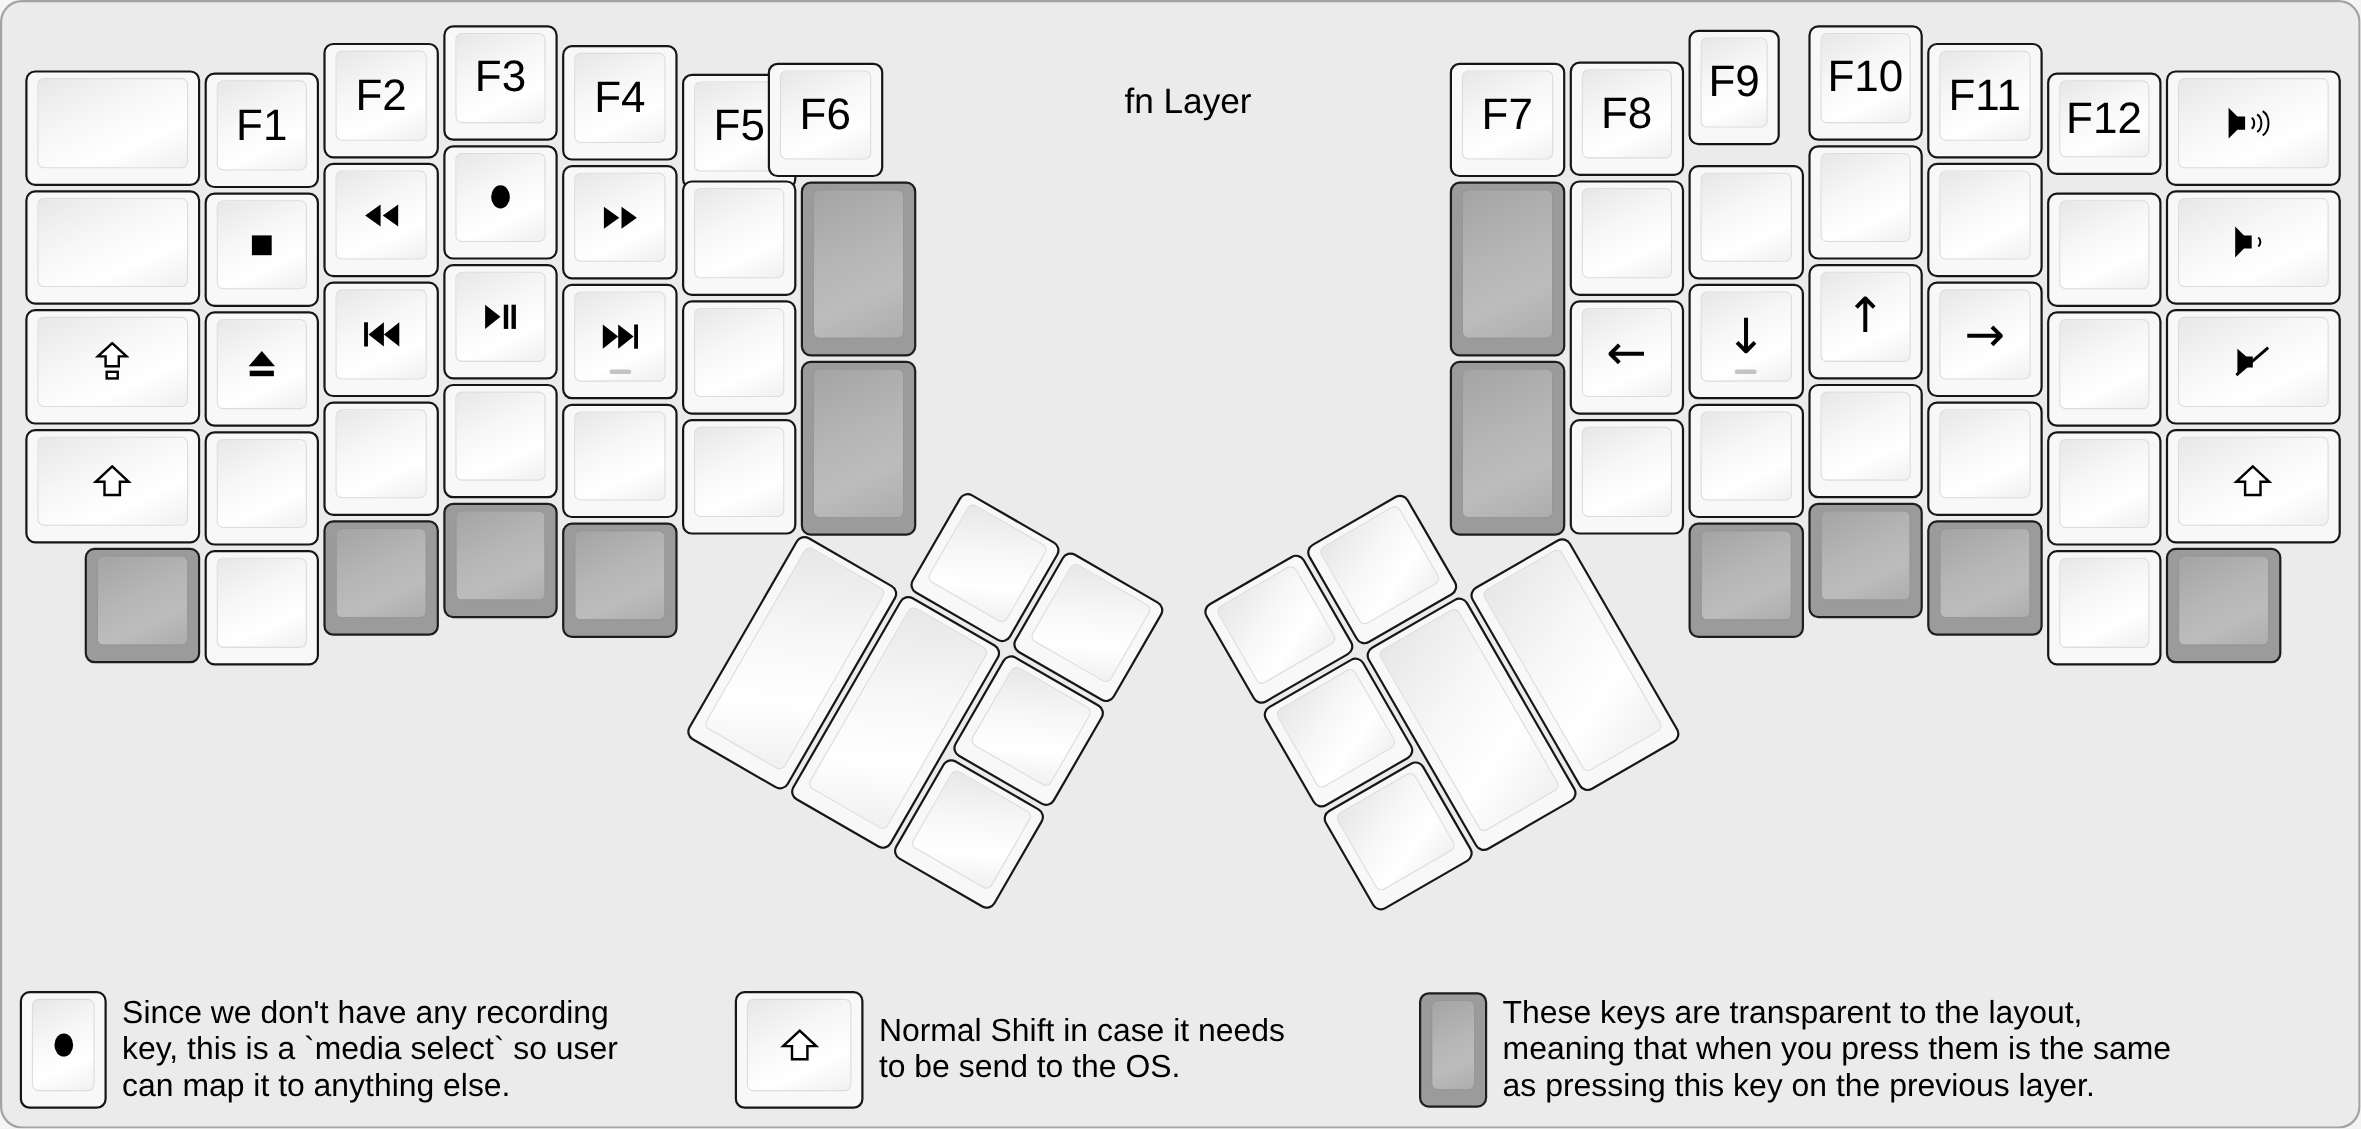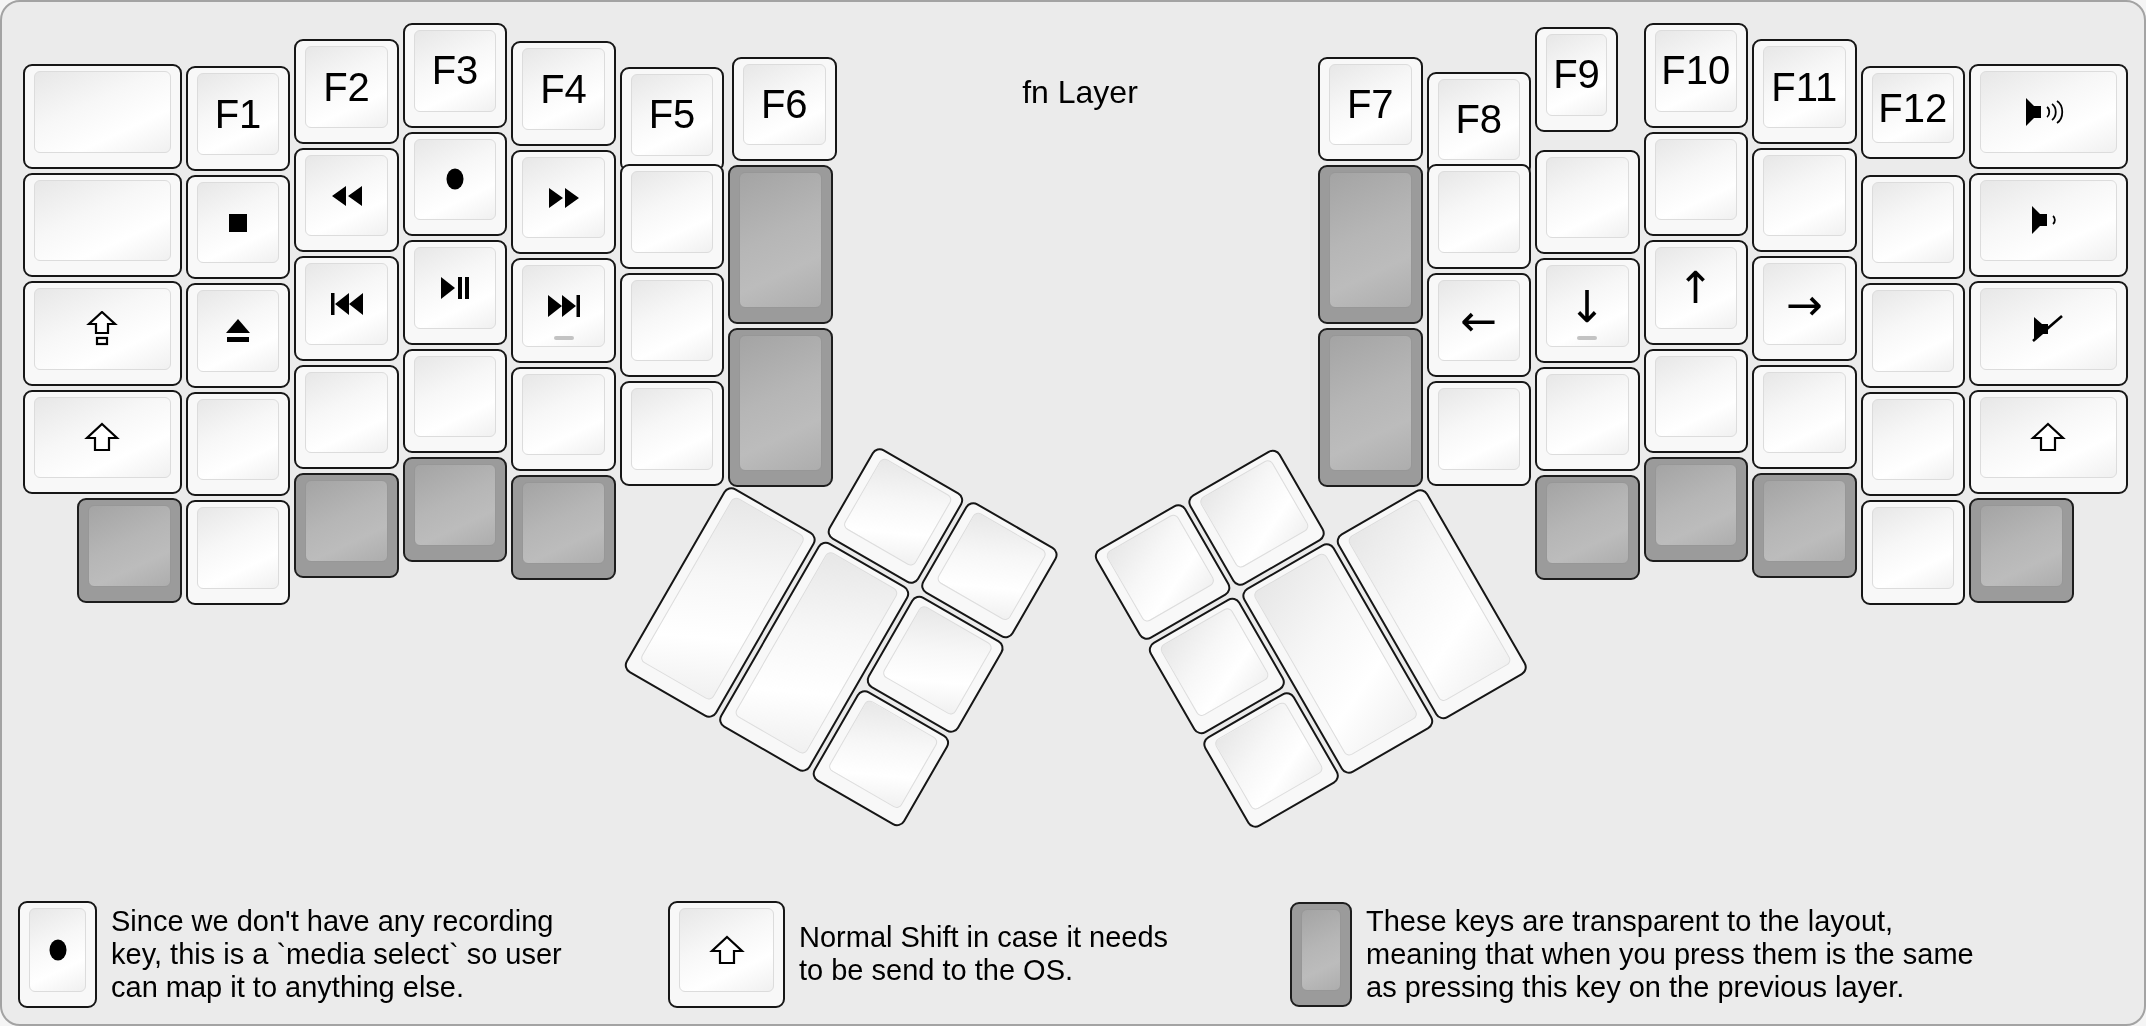--- a/index.html
+++ b/index.html
@@ -172,21 +172,21 @@
       </div>
       <div class="key" style="width: 104.5px; height: 104.5px; left: 617.75px; top: 162.05px;">
         <div class="cap"></div>
       </div>
       <div class="key" style="width: 104.5px; height: 104.5px; left: 617.75px; top: 270.55px;">
         <div class="cap"></div>
       </div>
       <div class="key" style="width: 104.5px; height: 104.5px; left: 617.75px; top: 379.05px;">
         <div class="cap"></div>
       </div>
-      <div class="key" style="width: 104.5px; height: 104.5px; left: 730px; top: 54.635px;">
+      <div class="key" style="width: 104.5px; height: 104.5px; left: 696px; top: 54.635px;">
         <div class="cap">
           <span class="lab">F6</span>
         </div>
       </div>
       <div class="key gray" style="width: 104.5px; height: 158.75px; left: 726.25px; top: 163.135px;">
         <div class="cap"></div>
       </div>
       <div class="key gray" style="width: 104.5px; height: 158.75px; left: 726.25px; top: 325.885px;">
         <div class="cap"></div>
       </div>
@@ -209,21 +209,21 @@
         <div class="cap">
           <span class="lab">F7</span>
         </div>
       </div>
       <div class="key gray" style="width: 104.5px; height: 158.75px; left: 1316px; top: 163.135px;">
         <div class="cap"></div>
       </div>
       <div class="key gray" style="width: 104.5px; height: 158.75px; left: 1316px; top: 325.885px;">
         <div class="cap"></div>
       </div>
-      <div class="key" style="width: 104.5px; height: 104.5px; left: 1424.5px; top: 53.55px; margin-top: 16px;">
+      <div class="key" style="width: 104.5px; height: 104.5px; left: 1424.5px; top: 53.55px;">
         <div class="cap">
           <span class="lab">F8</span>
         </div>
       </div>
       <div class="key" style="width: 104.5px; height: 104.5px; left: 1424.5px; top: 162.05px;">
         <div class="cap"></div>
       </div>
       <div class="key" style="width: 104.5px; height: 104.5px; left: 1424.5px; top: 270.55px;">
         <div class="cap">
           <span class="lab arrow">←</span>

